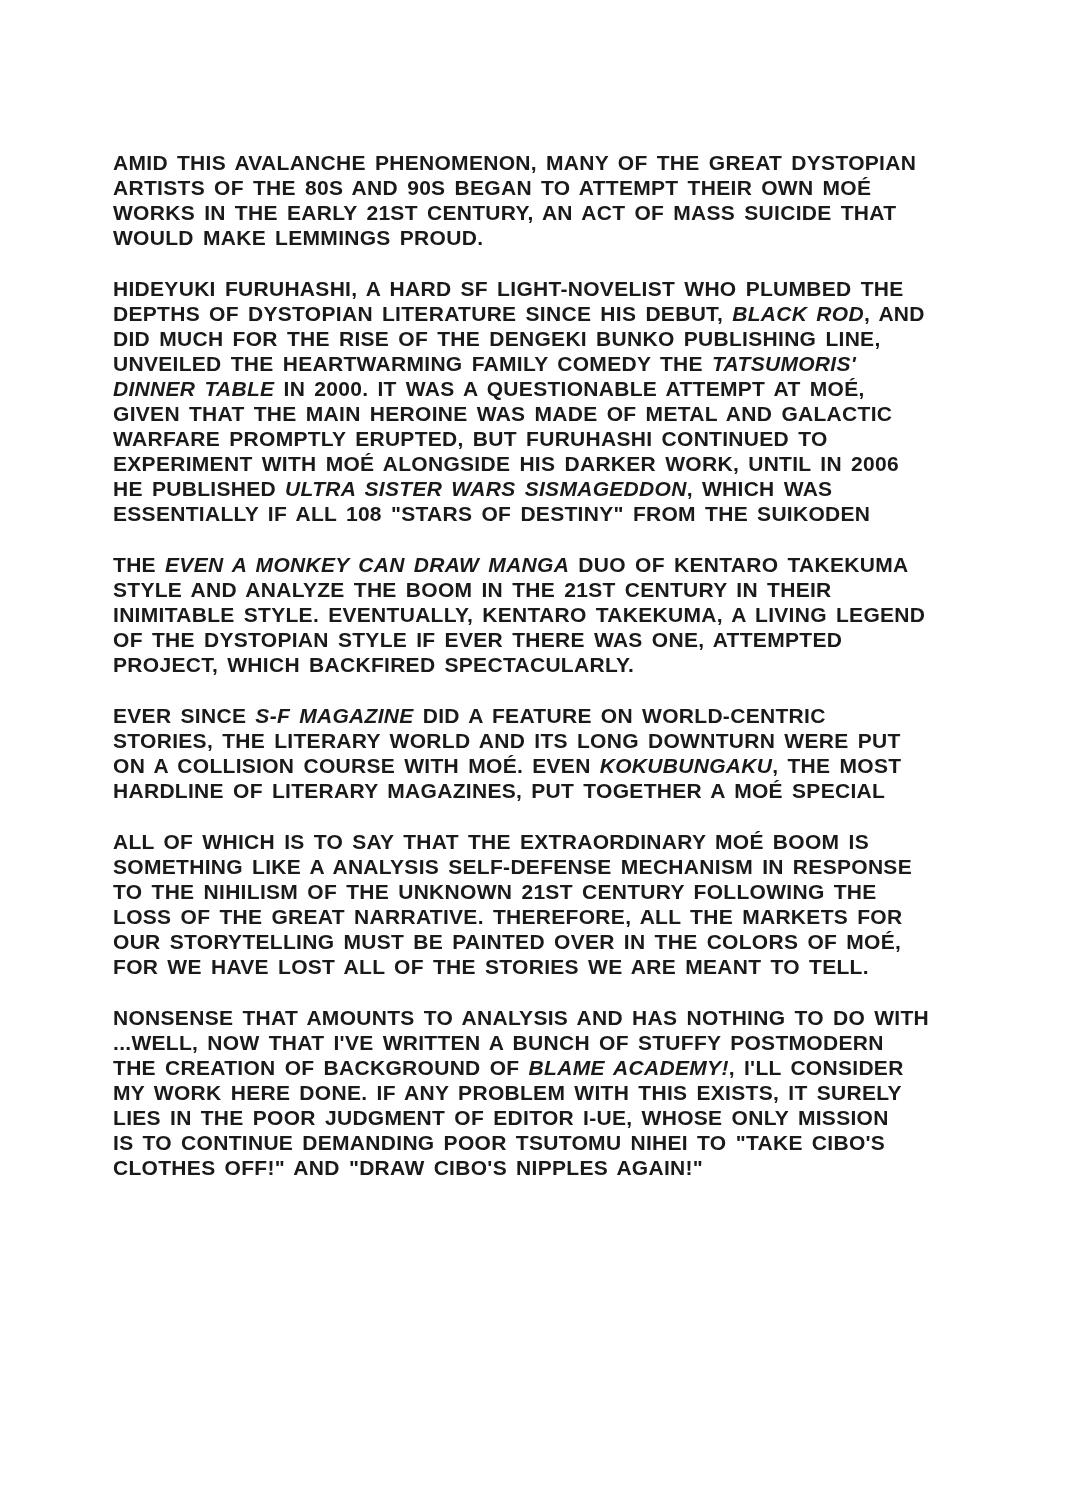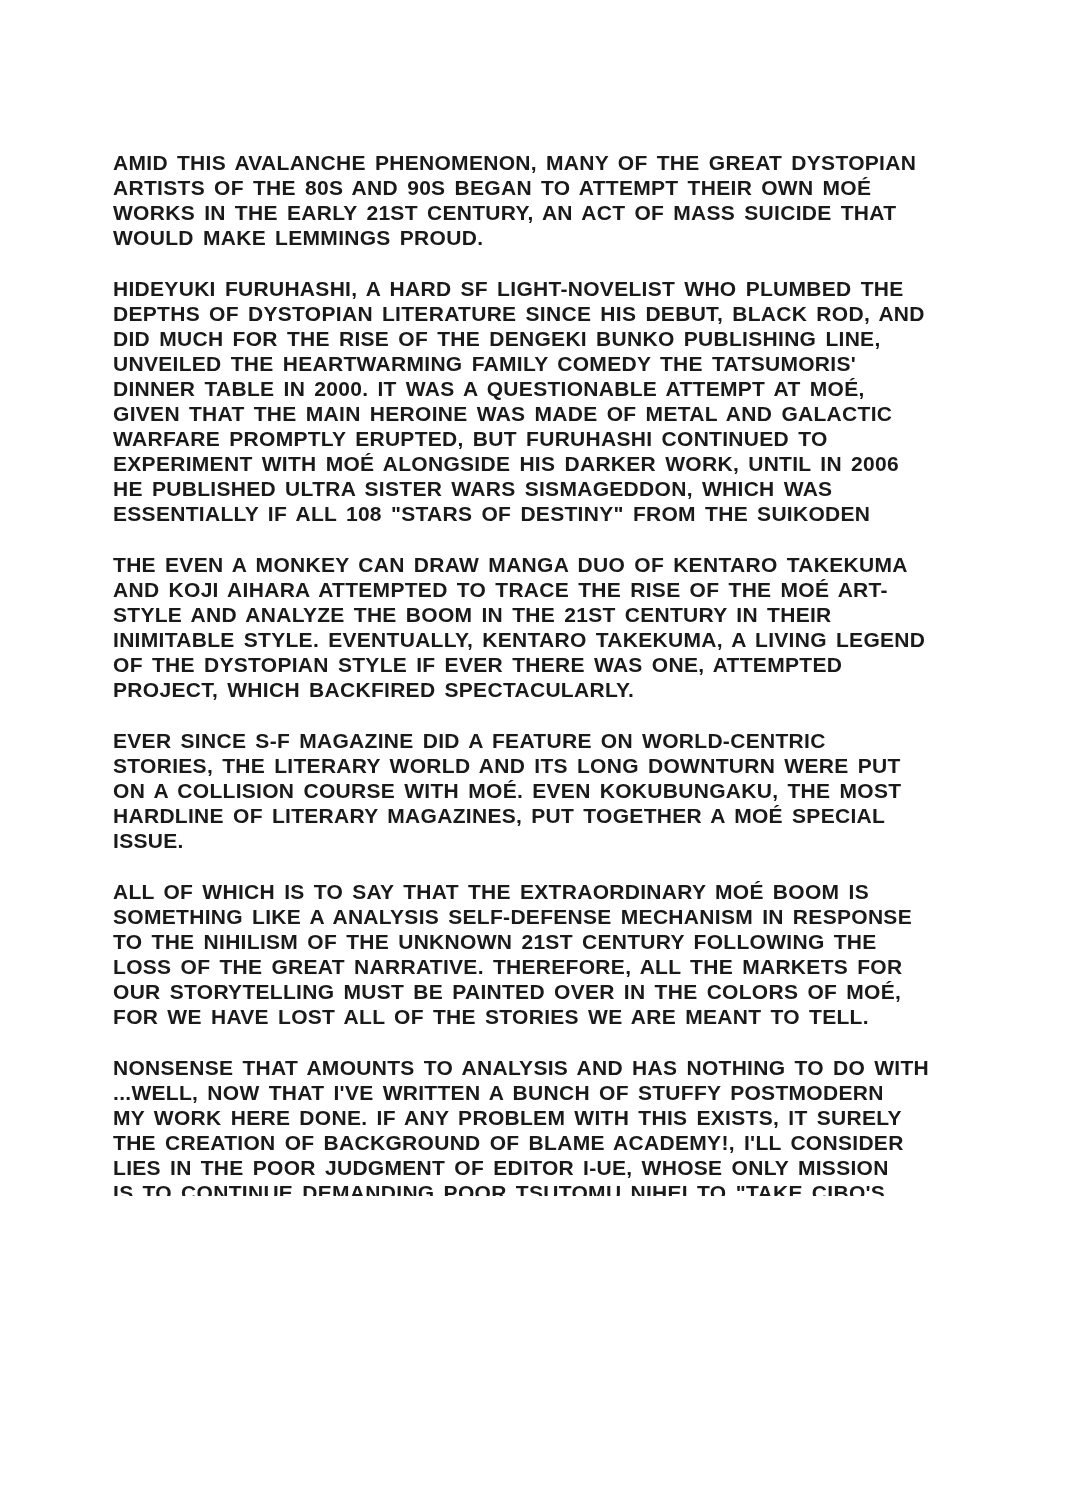--- a/index.html
+++ b/index.html
@@ -30,20 +30,21 @@
   .para {
     margin: 0 0 26px 0;
   }
   .para:last-child {
     margin-bottom: 0;
   }
   .line {
     white-space: nowrap;
   }
   .it {
+    font-style: italic;
     margin-top: 48px;
   }
 </style>
 </head>
 <body>
 
 <div class="page">
   <div class="text-block" style="color: rgb(26, 26, 26);">
       <div class="para">
         <div class="line"><span>AMID THIS AVALANCHE PHENOMENON, MANY OF THE GREAT DYSTOPIAN</span></div>
@@ -58,44 +59,42 @@
         <div class="line"><span>UNVEILED THE HEARTWARMING FAMILY COMEDY THE </span><span class="it">TATSUMORIS'</span></div>
         <div class="line"><span class="it">DINNER TABLE</span><span> IN 2000. IT WAS A QUESTIONABLE ATTEMPT AT MOÉ,</span></div>
         <div class="line"><span>GIVEN THAT THE MAIN HEROINE WAS MADE OF METAL AND GALACTIC</span></div>
         <div class="line"><span>WARFARE PROMPTLY ERUPTED, BUT FURUHASHI CONTINUED TO</span></div>
         <div class="line"><span>EXPERIMENT WITH MOÉ ALONGSIDE HIS DARKER WORK, UNTIL IN 2006</span></div>
         <div class="line"><span>HE PUBLISHED </span><span class="it">ULTRA SISTER WARS SISMAGEDDON</span><span>, WHICH WAS</span></div>
         <div class="line"><span>ESSENTIALLY IF ALL 108 "STARS OF DESTINY" FROM THE SUIKODEN</span></div>
       </div>
       <div class="para">
         <div class="line"><span>THE </span><span class="it">EVEN A MONKEY CAN DRAW MANGA</span><span> DUO OF KENTARO TAKEKUMA</span></div>
-        <div class="line"><span>AND KOJI AIHARA ATTEMPTED TO TRACE THE RISE OF THE MOÉ ART-</span></div>
         <div class="line"><span>STYLE AND ANALYZE THE BOOM IN THE 21ST CENTURY IN THEIR</span></div>
         <div class="line"><span>INIMITABLE STYLE. EVENTUALLY, KENTARO TAKEKUMA, A LIVING LEGEND</span></div>
         <div class="line"><span>OF THE DYSTOPIAN STYLE IF EVER THERE WAS ONE, ATTEMPTED</span></div>
         <div class="line"><span>PROJECT, WHICH BACKFIRED SPECTACULARLY.</span></div>
       </div>
       <div class="para">
         <div class="line"><span>EVER SINCE </span><span class="it">S-F MAGAZINE</span><span> DID A FEATURE ON WORLD-CENTRIC</span></div>
         <div class="line"><span>STORIES, THE LITERARY WORLD AND ITS LONG DOWNTURN WERE PUT</span></div>
         <div class="line"><span>ON A COLLISION COURSE WITH MOÉ. EVEN </span><span class="it">KOKUBUNGAKU</span><span>, THE MOST</span></div>
         <div class="line"><span>HARDLINE OF LITERARY MAGAZINES, PUT TOGETHER A MOÉ SPECIAL</span></div>
-        <div class="line"><span>ISSUE.</span></div>
       </div>
       <div class="para">
         <div class="line"><span>ALL OF WHICH IS TO SAY THAT THE EXTRAORDINARY MOÉ BOOM IS</span></div>
         <div class="line"><span>SOMETHING LIKE A ANALYSIS SELF-DEFENSE MECHANISM IN RESPONSE</span></div>
         <div class="line"><span>TO THE NIHILISM OF THE UNKNOWN 21ST CENTURY FOLLOWING THE</span></div>
         <div class="line"><span>LOSS OF THE GREAT NARRATIVE. THEREFORE, ALL THE MARKETS FOR</span></div>
         <div class="line"><span>OUR STORYTELLING MUST BE PAINTED OVER IN THE COLORS OF MOÉ,</span></div>
         <div class="line"><span>FOR WE HAVE LOST ALL OF THE STORIES WE ARE MEANT TO TELL.</span></div>
       </div>
       <div class="para">
         <div class="line"><span>NONSENSE THAT AMOUNTS TO ANALYSIS AND HAS NOTHING TO DO WITH</span></div>
         <div class="line"><span>...WELL, NOW THAT I'VE WRITTEN A BUNCH OF STUFFY POSTMODERN</span></div>
+        <div class="line"><span>THE CREATION OF BACKGROUND OF </span><span class="it">BLAME ACADEMY!</span><span>, I'LL CONSIDER</span></div>
         <div class="line"><span>MY WORK HERE DONE. IF ANY PROBLEM WITH THIS EXISTS, IT SURELY</span></div>
-        <div class="line"><span>THE CREATION OF BACKGROUND OF </span><span class="it">BLAME ACADEMY!</span><span>, I'LL CONSIDER</span></div>
         <div class="line"><span>LIES IN THE POOR JUDGMENT OF EDITOR I-UE, WHOSE ONLY MISSION</span></div>
         <div class="line"><span>IS TO CONTINUE DEMANDING POOR TSUTOMU NIHEI TO "TAKE CIBO'S</span></div>
         <div class="line"><span>CLOTHES OFF!" AND "DRAW CIBO'S NIPPLES AGAIN!"</span></div>
       </div>
     </div>
 </div>
 
 </body></html>

